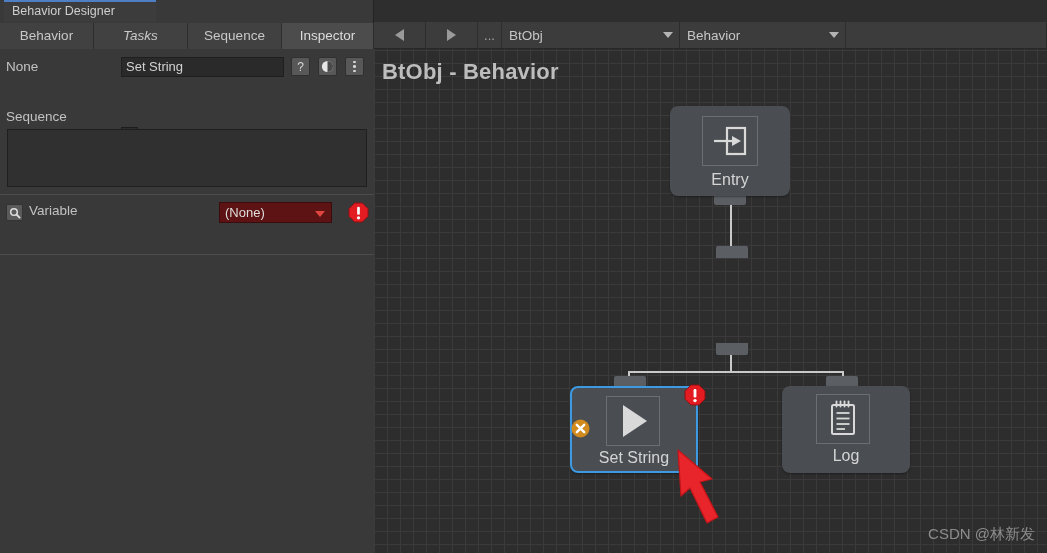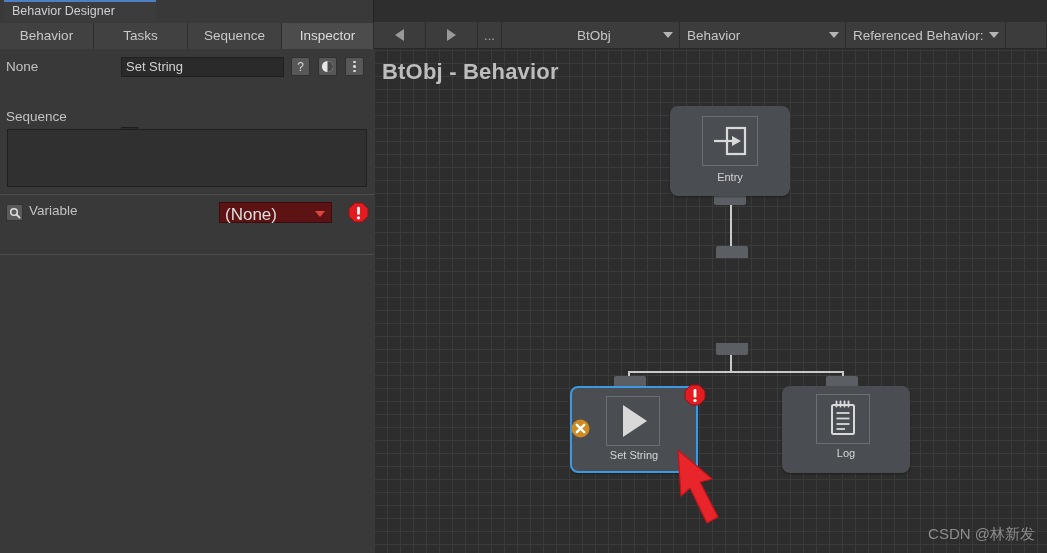--- a/index.html
+++ b/index.html
@@ -59,21 +59,21 @@
     height: 26px; line-height: 26px;
     font-size: 13.5px;
     color: #c8c8c8;
     text-align: center;
     box-sizing: border-box;
     border-right: 1px solid #2d2d2d;
     background: #414141;
     cursor: default;
   }
   .subtab.w1 { width: 94px; }
-  .subtab.w2 { width: 94px; }
+  .subtab.w2 { width: 94px; font-style: italic; }
   .subtab.w3 { width: 94px; }
   .subtab.w4 { width: 92px; }
   .subtab.active {
     background: #4c4c4c;
     color: #dcdcdc;
   }
 
   
   .insp {
     position: absolute; left: 0; top: 49px;
@@ -176,21 +176,21 @@
 
   .dropdown-red {
     position: absolute; left: 219px; top: 0px;
     width: 113px; height: 21px;
     background: #5d1313;
     border: 1px solid #3b0c0c;
     box-sizing: border-box;
   }
   .dropdown-red .dtext {
     position: absolute; left: 5px; top: 2px;
-    font-size: 17px; color: #dfdfdf;
+    font-size: 13px; color: #dfdfdf;
   }
   .tri-down {
     position: absolute;
     width: 0; height: 0;
     border-left: 5px solid transparent;
     border-right: 5px solid transparent;
   }
   .dropdown-red .tri-down {
     right: 6px; top: 8px;
     border-top: 6px solid #e0453f;
@@ -271,21 +271,21 @@
   }
   .tb-dd .t {
     font-size: 13.5px; color: #c6c6c6;
     padding-left: 7px;
     white-space: nowrap; overflow: hidden;
   }
   .tb-dd .tri-down {
     right: 6px; top: 10px;
     border-top: 6px solid #b4b4b4;
   }
-  #dd-obj { width: 178px; justify-content: center; }
+  #dd-obj { width: 178px; }
   #dd-behavior { width: 166px; }
   #dd-ref { width: 160px; }
   #dd-ref .t { max-width: 136px; }
   #tb-tail { flex: 1; }
 
   
   #canvas {
     position: absolute; left: 0; top: 49px;
     width: 673px; height: 504px;
     background-color: #2d2d2d;
@@ -317,21 +317,21 @@
   .node .icon-box {
     position: absolute;
     border: 1px solid #6b6f73;
     box-sizing: border-box;
     display: flex; align-items: center; justify-content: center;
   }
   .node .nlabel {
     position: absolute;
     left: 0; width: 100%;
     text-align: center;
-    font-size: 11px;
+    font-size: 16px;
     color: #d4d4d4;
     white-space: nowrap;
   }
   .connector-top {
     position: absolute;
     background: #5b5f63;
     border-radius: 2px 2px 0 0;
   }
   .connector-bot {
     position: absolute;
@@ -499,24 +499,20 @@
       <div class="tb-btn tb-arrow">
         <span class="tri-right"></span>
       </div>
       <div class="tb-btn tb-dots">...</div>
       <div class="tb-dd" id="dd-obj">
         <span class="t">BtObj</span>
         <span class="tri-down"></span>
       </div>
       <div class="tb-dd" id="dd-behavior">
         <span class="t">Behavior</span>
-        <span class="tri-down"></span>
-      </div>
-      <div class="tb-dd" id="dd-ref">
-        <span class="t">Referenced Behavior:</span>
         <span class="tri-down"></span>
       </div>
       <div class="tb-btn" id="tb-tail"></div>
     </div>
 
     <div id="canvas">
 
       <div id="graph-title">BtObj - Behavior</div>
 
       <div class="wire" id="wire-entry-seq"></div>

